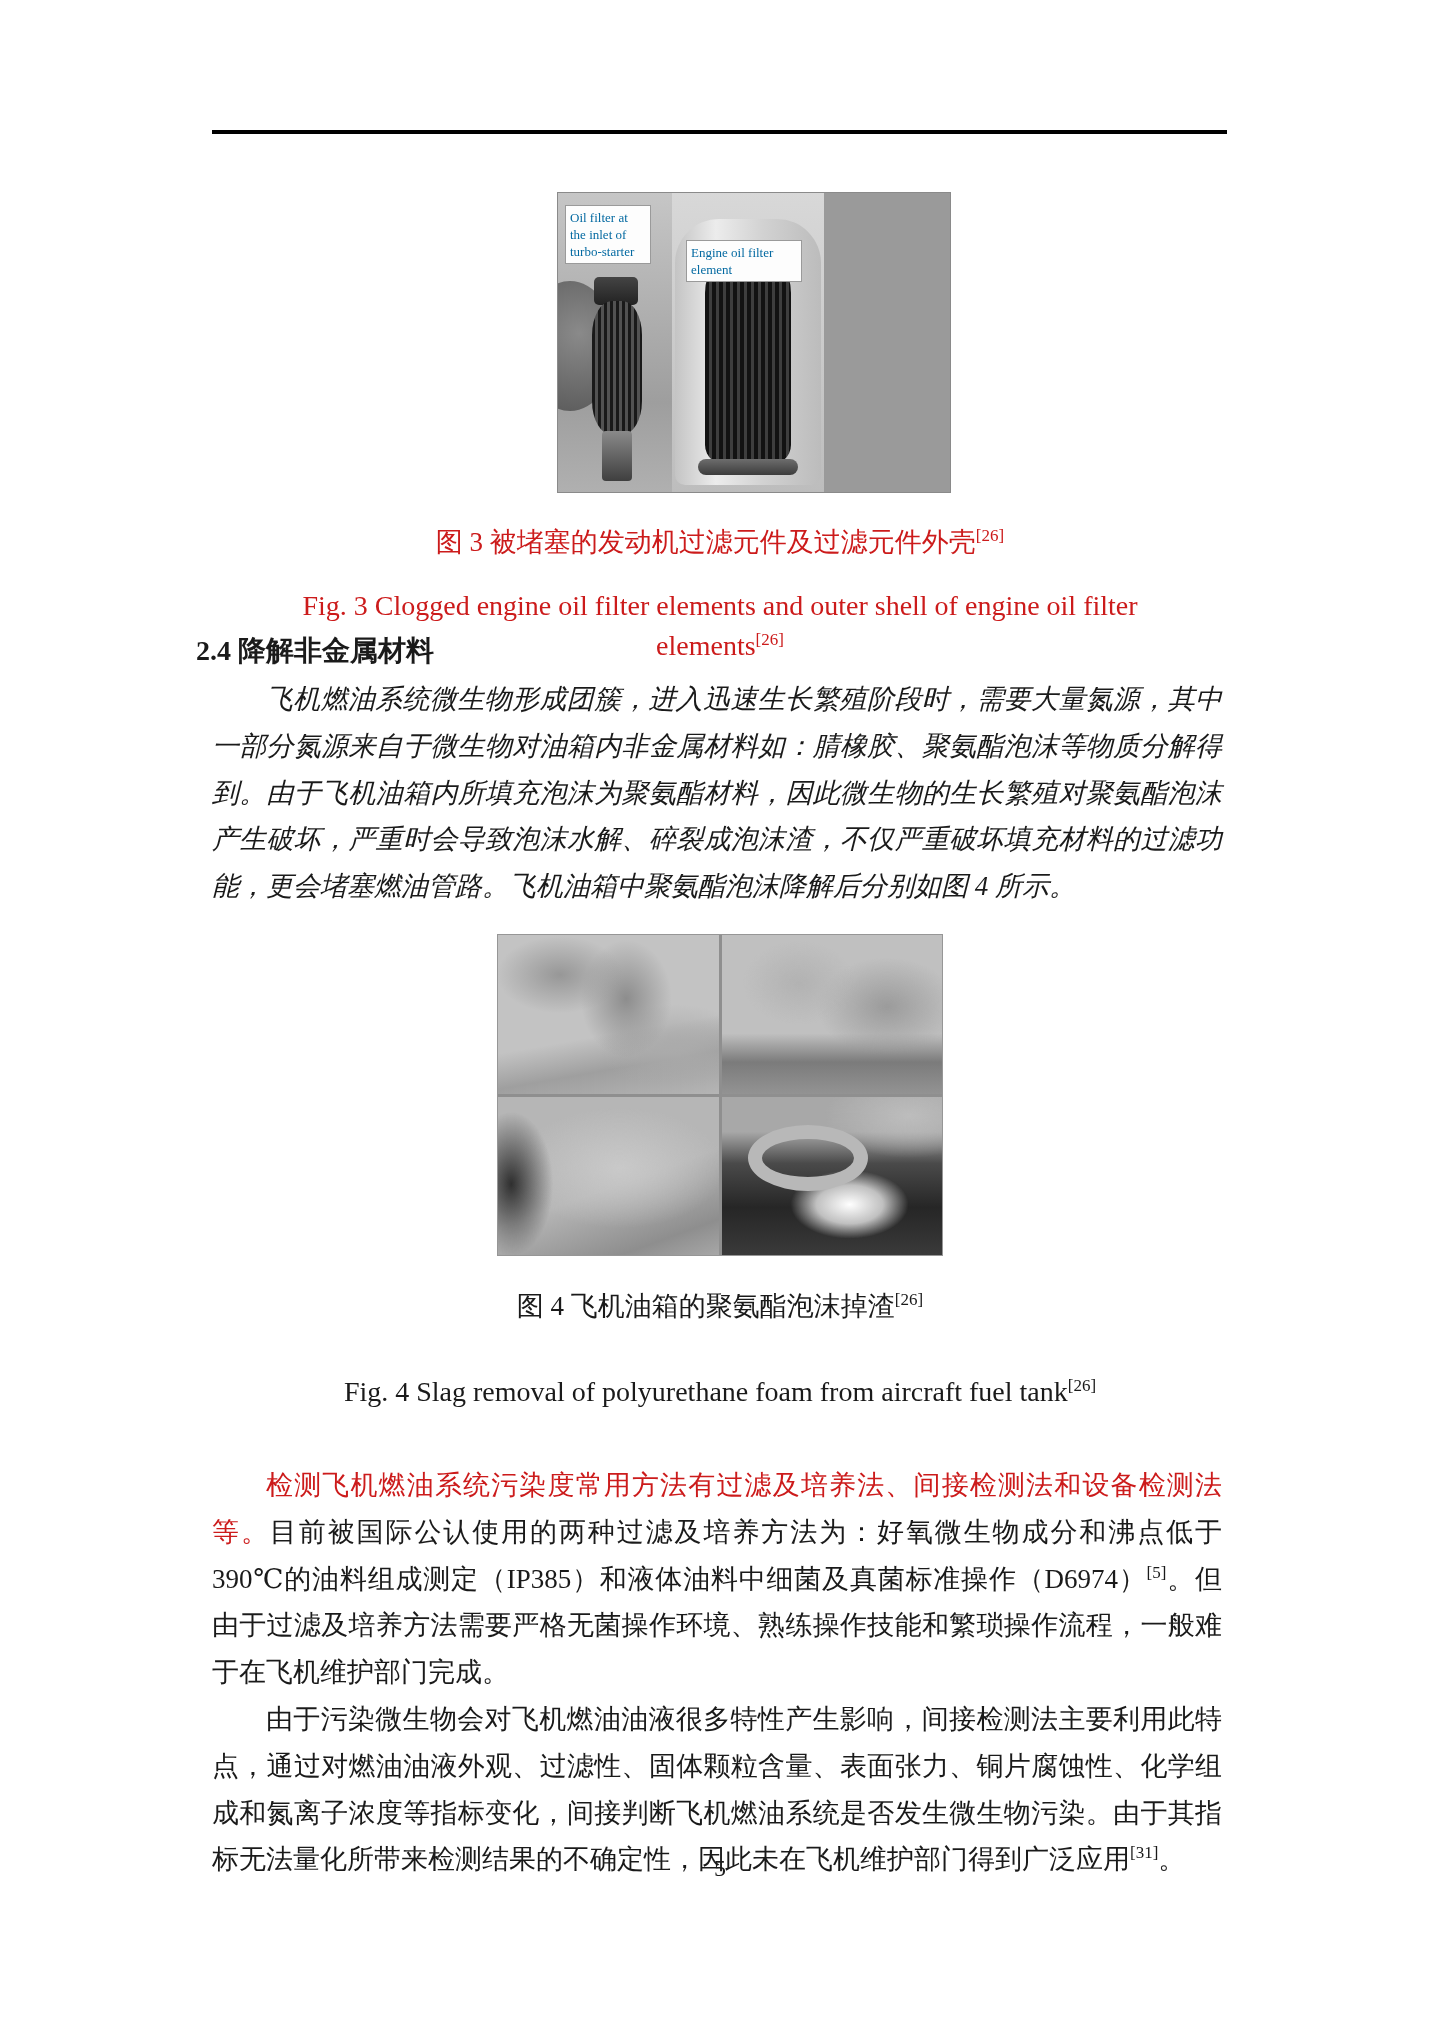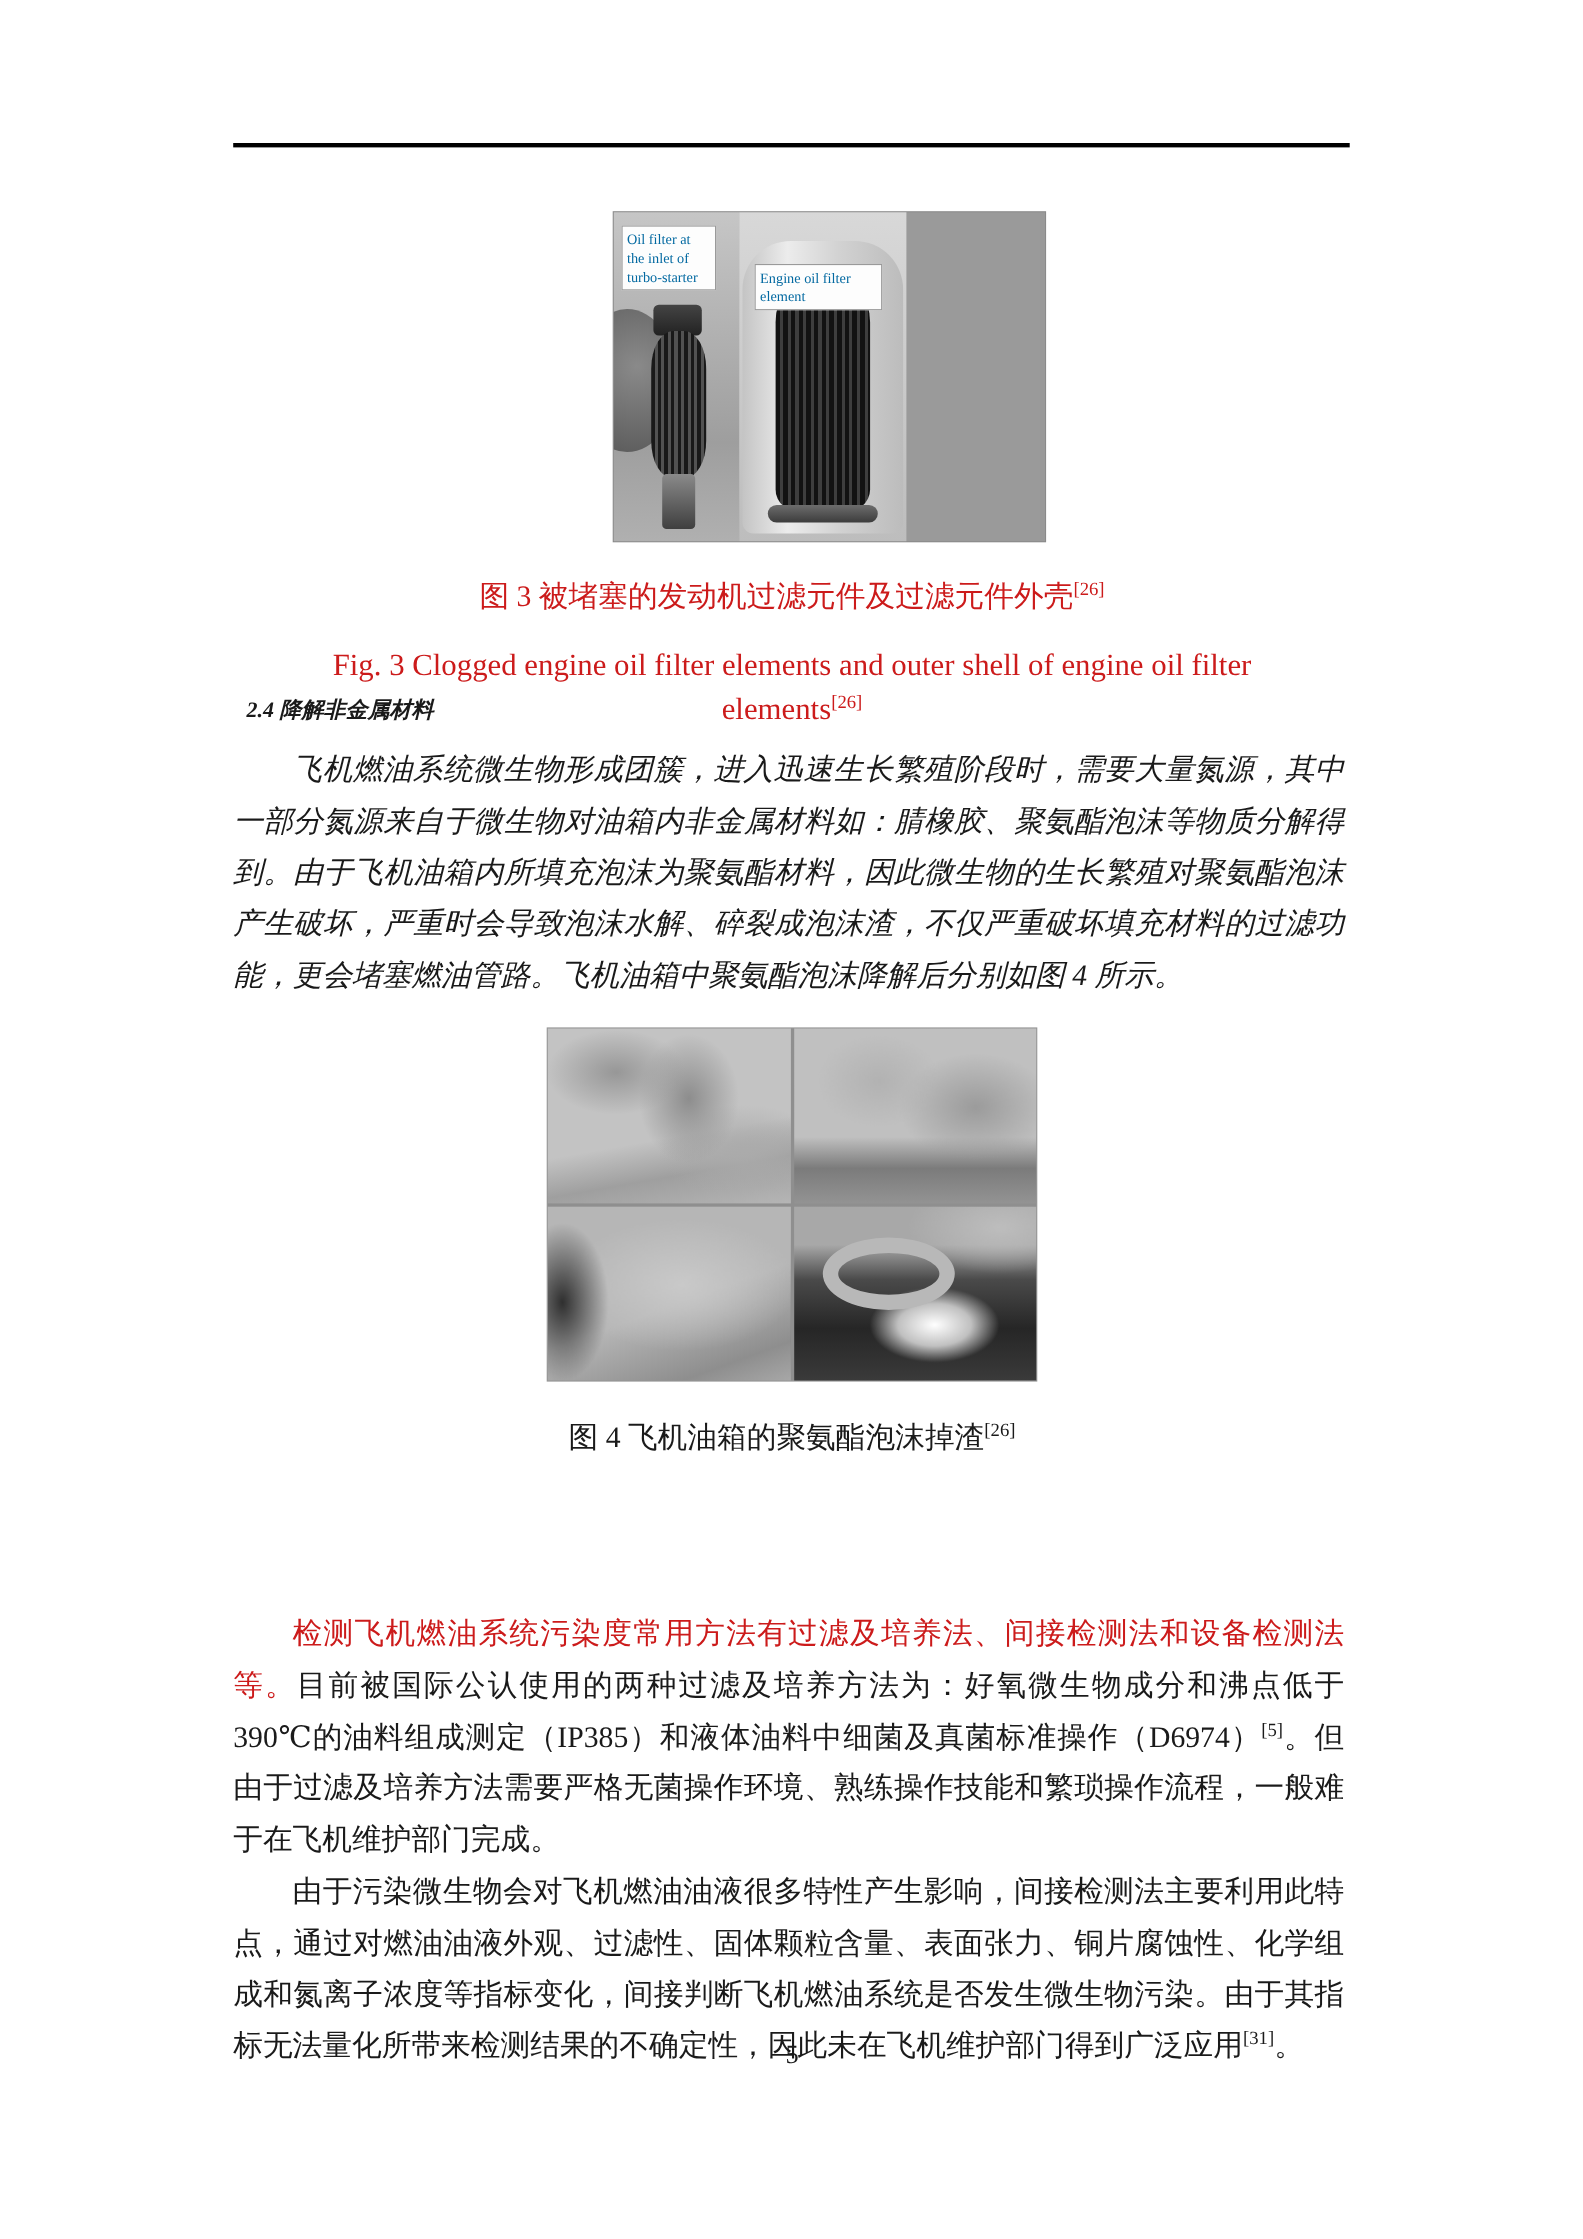--- a/index.html
+++ b/index.html
@@ -35,21 +35,21 @@
   .red { color:#cc1b1b; }
   .cap { position:absolute; left:212px; width:1016px; text-align:center; }
   .cap-zh { font-size:27px; }
   .cap-en { font-size:28px;margin-top:34px; }
   sup.ref { font-size:17px; vertical-align:super; line-height:0; }
   .fig3-cap-zh { top:524px; }
   .fig3-cap-en { top:552px; line-height:40px; }
   .fig4-cap-zh { top:1288px; }
   .fig4-cap-en { top:1342px; }
 
-  .heading { position:absolute; left:224px; width:1016px; font-size:20px; font-weight:bold;font-style:italic; }
+  .heading { position:absolute; left:196px; width:1016px; font-size:28px; font-weight:bold; }
   .h24 { top:632px; }
   .h3  { top:1408px; }
 
   .bodytext { position:absolute; left:212px; width:1010px; font-size:27px; line-height:46.8px; text-align:justify; }
   .para { text-indent:2em; }
   .t24 { top:676px;font-style:italic; }
   .t3  { top:1462px; }
 
   
   .fig4 { position:absolute; left:498px; top:935px; width:444px; height:320px; display:grid; grid-template-columns:1fr 1fr; grid-template-rows:1fr 1fr; gap:3px; background:#8f8f8f; box-shadow:0 0 0 1px #969696; }
@@ -118,20 +118,23 @@
     <div class="q q2"></div>
     <div class="q q3"></div>
     <div class="q q4">
       <div class="ring"></div>
     </div>
   </div>
 
   <div class="cap cap-zh fig4-cap-zh">
     <span>图 4  飞机油箱的聚氨酯泡沫掉渣</span><sup class="ref">[26]</sup>
   </div>
+  <div class="cap cap-en fig4-cap-en">
+    <span>Fig. 4 Slag removal of polyurethane foam from aircraft fuel tank</span><sup class="ref">[26]</sup>
+  </div>
 
   <div class="bodytext t3">
     <p class="para">
       <span class="red">检测飞机燃油系统污染度常用方法有过滤及培养法、间接检测法和设备检测法等。</span><span>目前被国际公认使用的两种过滤及培养方法为：好氧微生物成分和沸点低于 390℃的油料组成测定（IP385）和液体油料中细菌及真菌标准操作（D6974）</span><sup class="ref">[5]</sup><span>。但由于过滤及培养方法需要严格无菌操作环境、熟练操作技能和繁琐操作流程，一般难于在飞机维护部门完成。</span>
     </p>
     <p class="para">
       <span>由于污染微生物会对飞机燃油油液很多特性产生影响，间接检测法主要利用此特点，通过对燃油油液外观、过滤性、固体颗粒含量、表面张力、铜片腐蚀性、化学组成和氮离子浓度等指标变化，间接判断飞机燃油系统是否发生微生物污染。由于其指标无法量化所带来检测结果的不确定性，因此未在飞机维护部门得到广泛应用</span><sup class="ref">[31]</sup><span>。</span>
     </p>
   </div>
 

